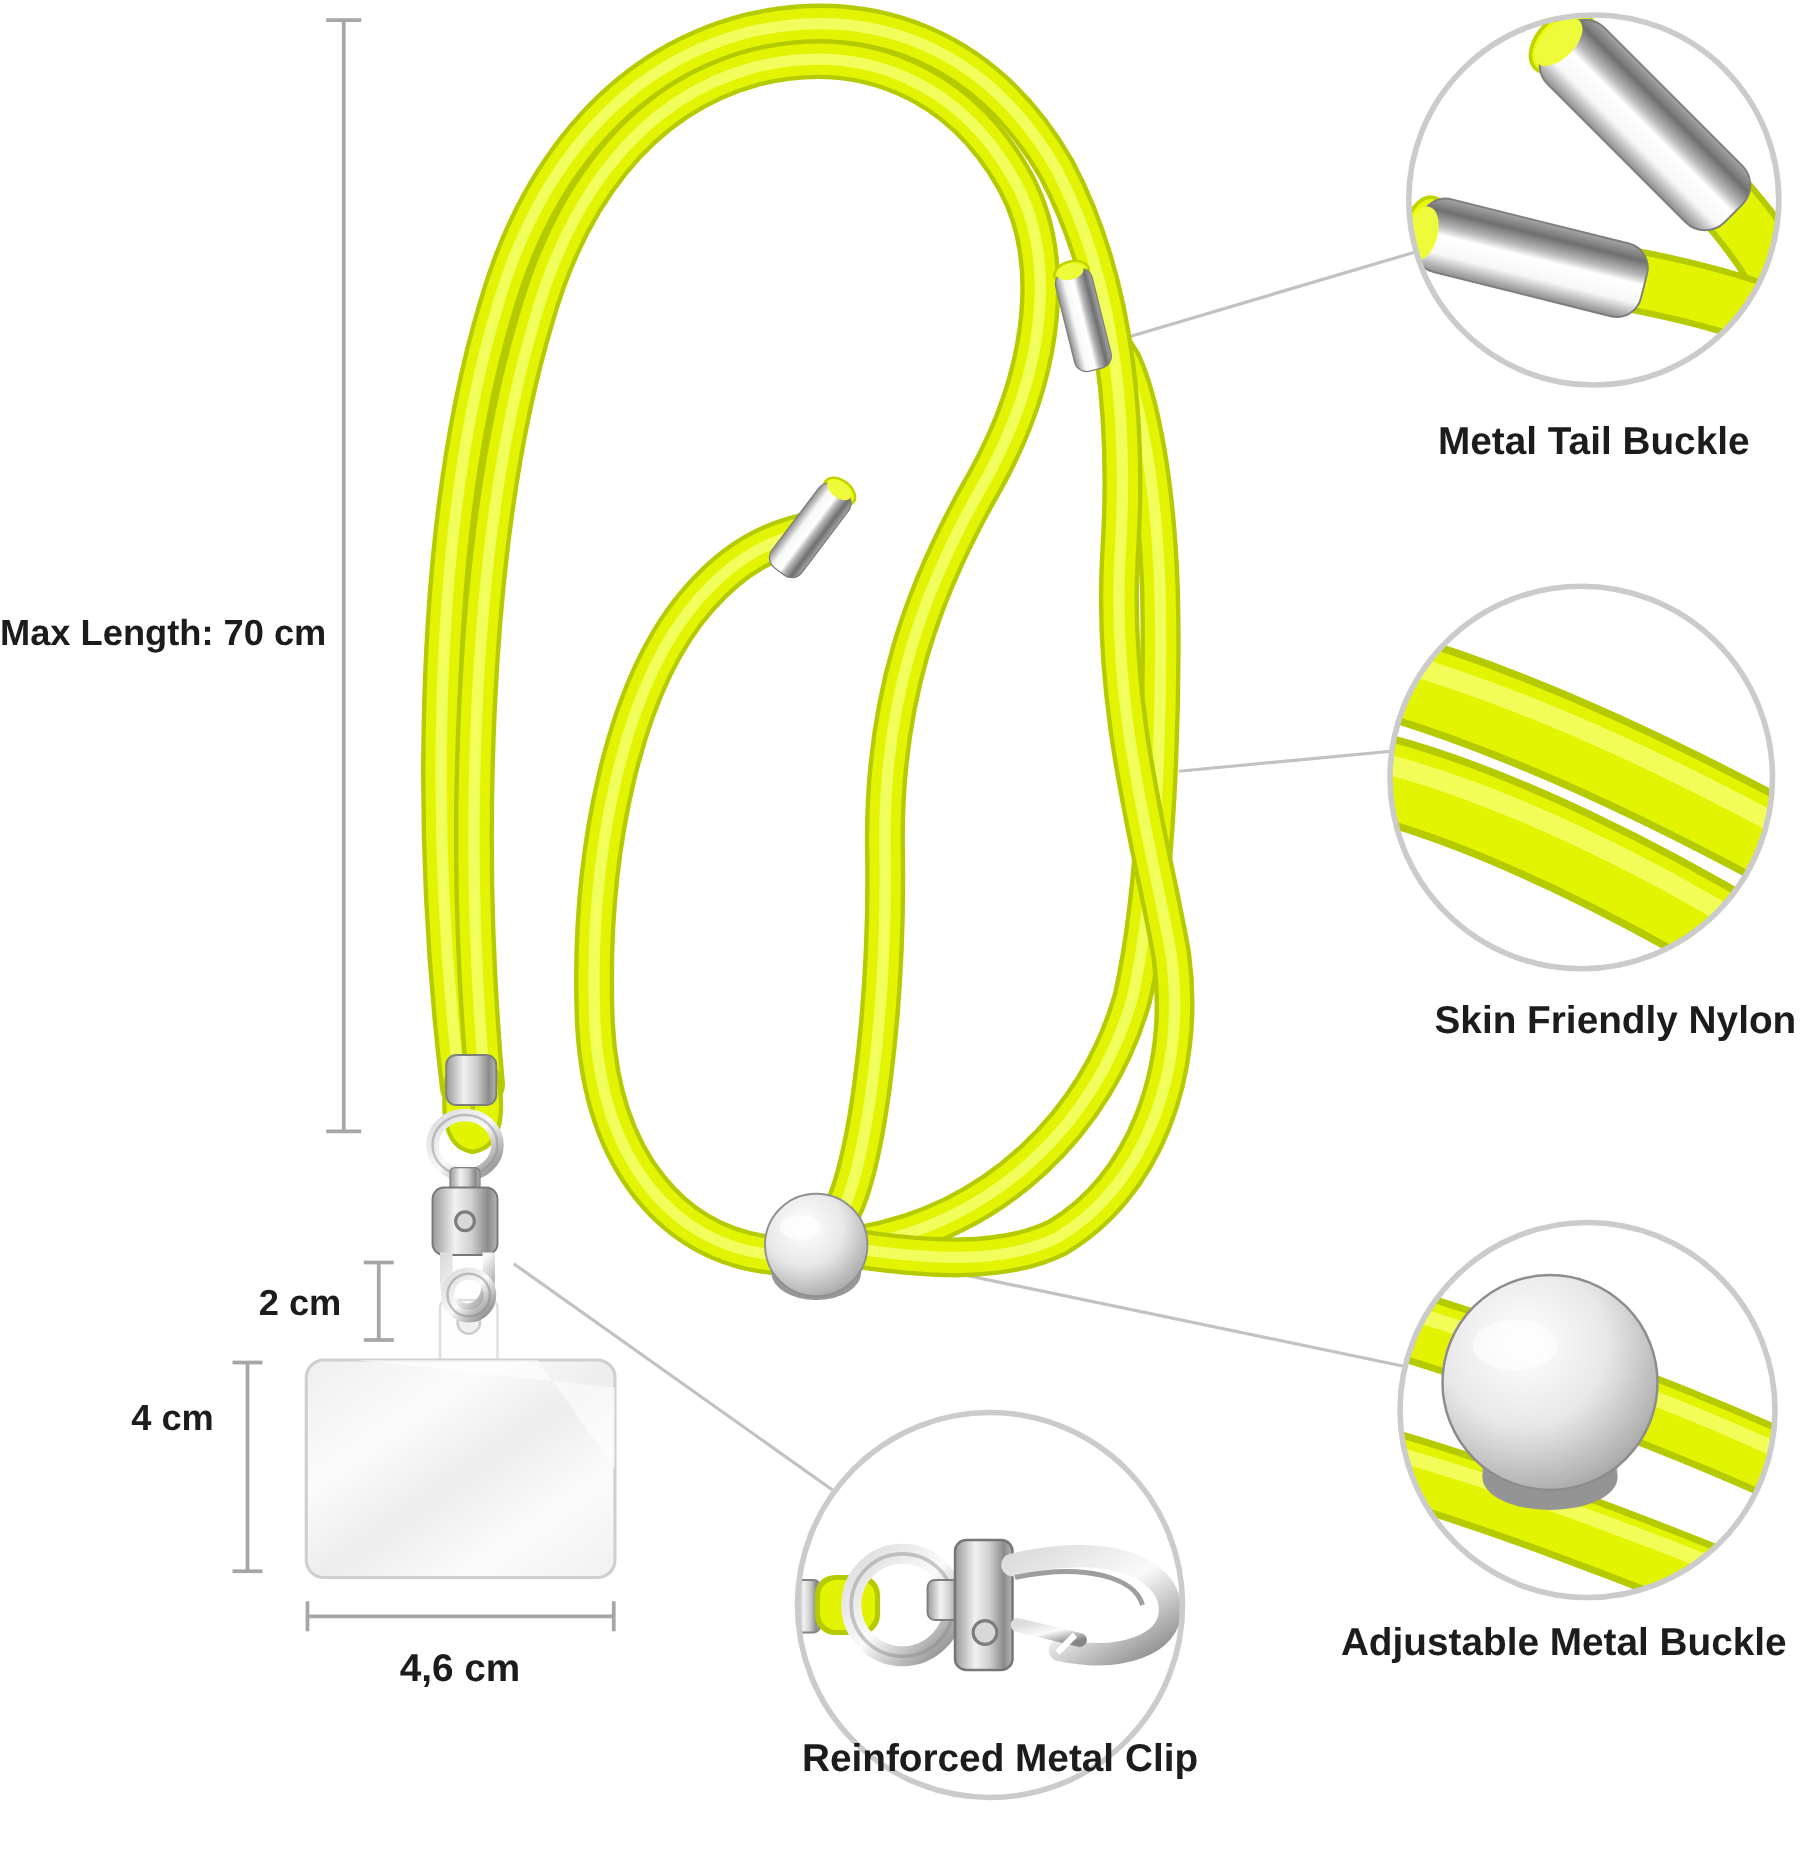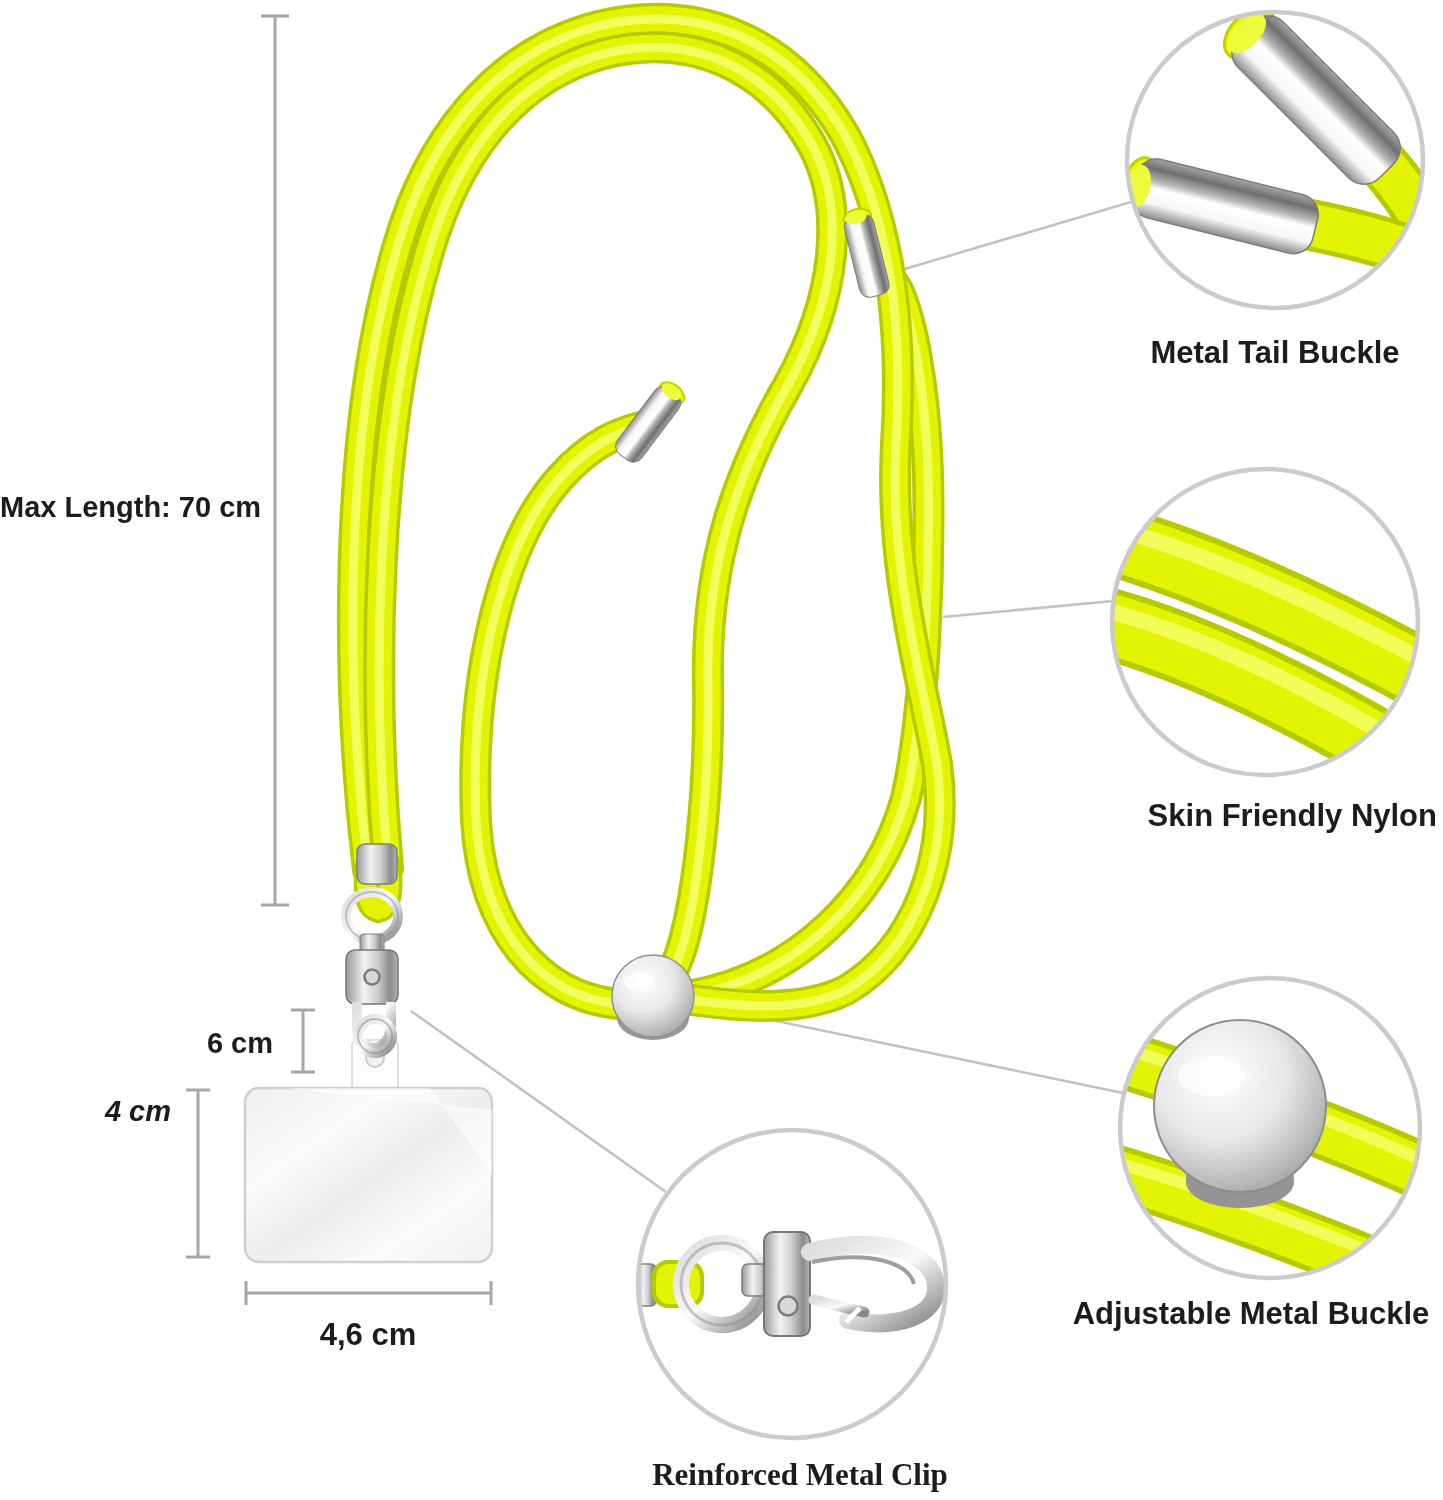--- a/index.html
+++ b/index.html
@@ -234,27 +234,27 @@
       <path d="M 812,1262 C 868,1250 908,1262 914,1284" fill="none" stroke="#9e9e9e" stroke-width="4"></path>
       <path d="M 814,1300 L 864,1312" stroke="url(#ringG)" stroke-width="11" stroke-linecap="round"></path>
       <path d="M 846,1322 L 860,1308" stroke="#ffffff" stroke-width="5"></path>
     </g>
     <circle cx="792" cy="1284" r="154" fill="none" stroke="#cbcbcb" stroke-width="4.5"></circle>
   </g>
 </svg>
 
 <div class="lbl dim r" style="left:0px;top:492px;width:252px;">Max Length: 70 cm</div>
 
-<div class="lbl dim r" style="left:196px;top:1028px;width:88px;">6 cm</div>
-
-<div class="lbl dim r" style="left:100px;top:1096px;width:76px;font-style:italic;">4 cm</div>
+<div class="lbl dim r" style="left:196px;top:1028px;width:88px;">2 cm</div>
+
+<div class="lbl dim r" style="left:100px;top:1120px;width:76px;">4 cm</div>
 
 <div class="lbl big c" style="left:258px;top:1318px;width:220px;">4,6 cm</div>
 
 <div class="lbl big c" style="left:1103px;top:336px;width:344px;">Metal Tail Buckle</div>
 
 <div class="lbl big c" style="left:1093px;top:799px;width:344px;text-align:right;">Skin Friendly Nylon</div>
 
 <div class="lbl big c" style="left:1055px;top:1297px;width:392px;">Adjustable Metal Buckle</div>
 
-<div class="lbl big c" style="left:612px;top:1458px;width:376px;font-family:Liberation Serif, serif;">Reinforced Metal Clip</div>
+<div class="lbl big c" style="left:612px;top:1390px;width:376px;">Reinforced Metal Clip</div>
 
 </div>
 
 </body></html>

